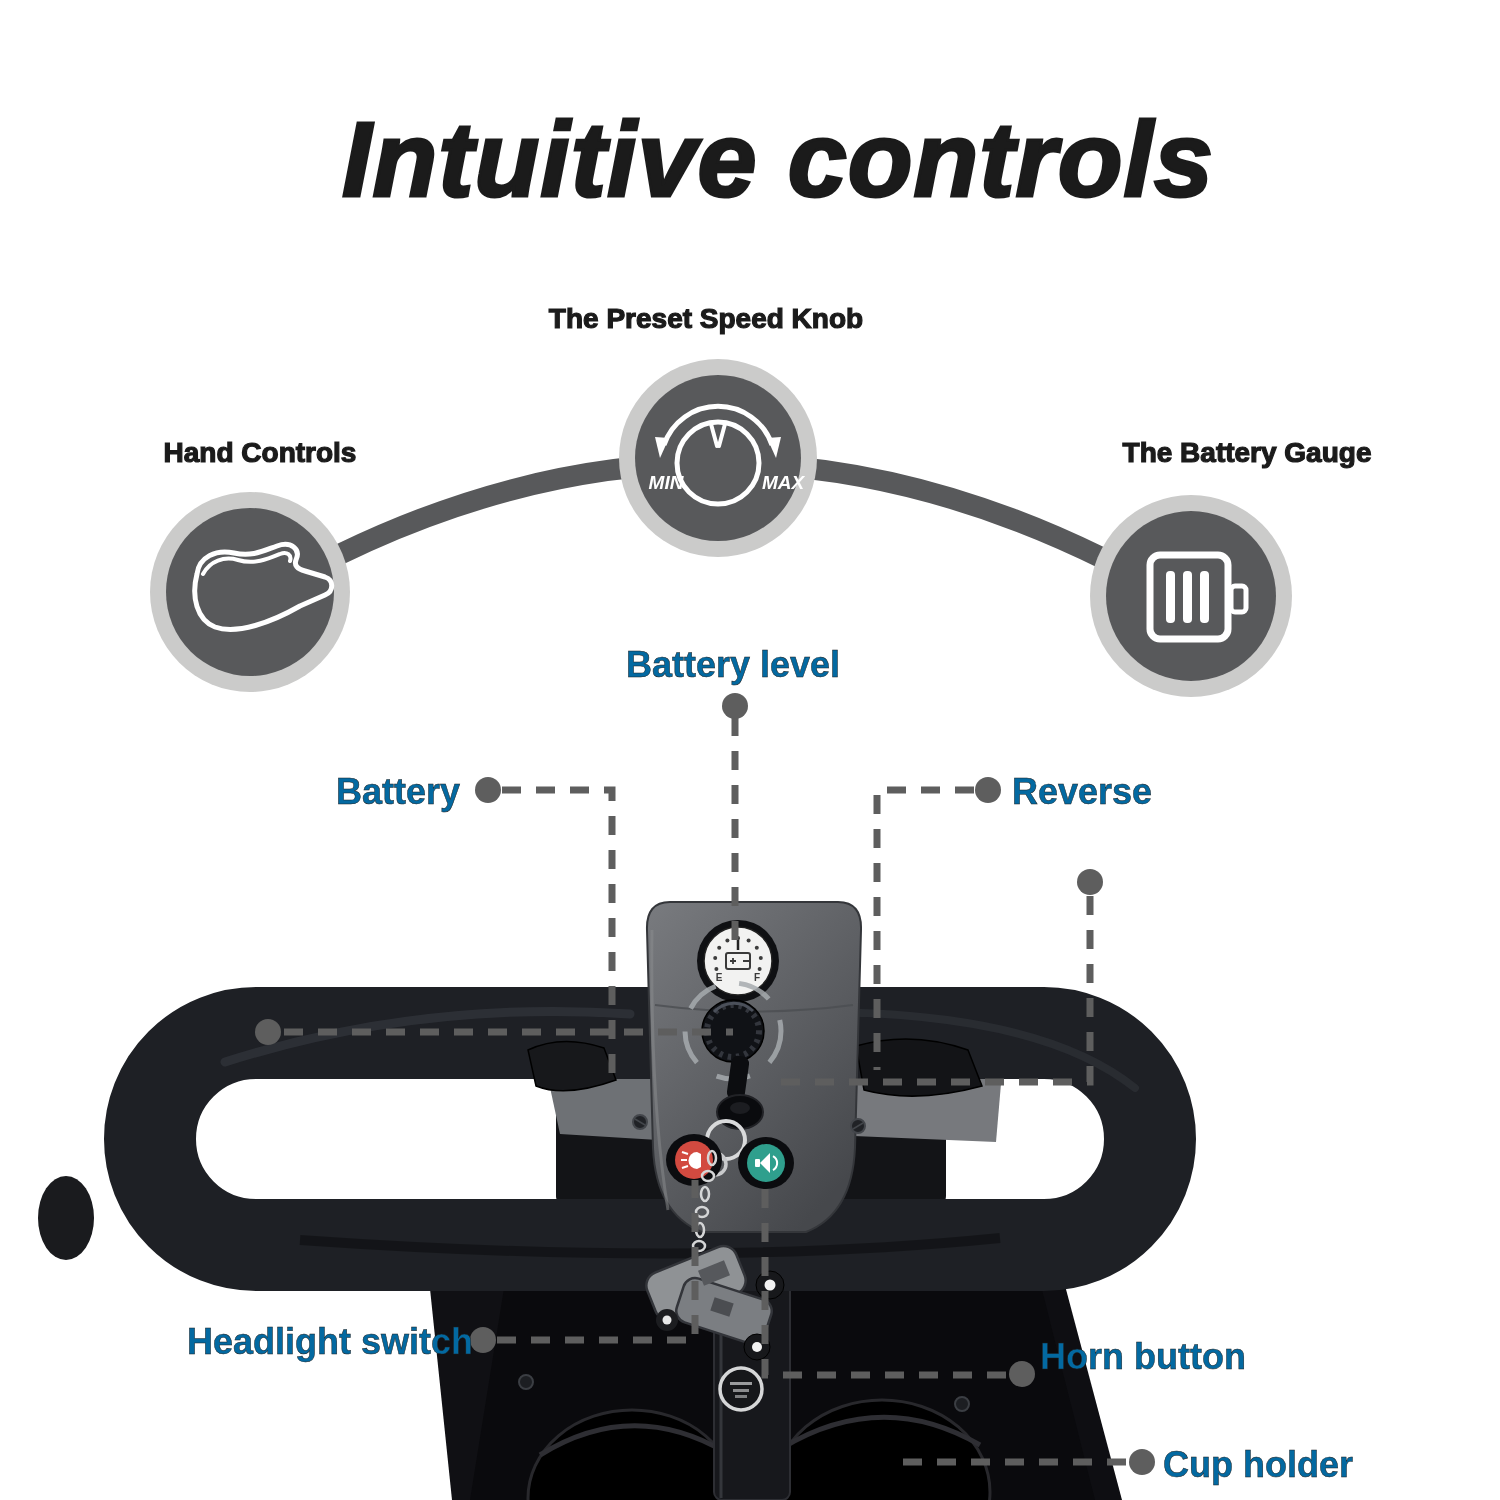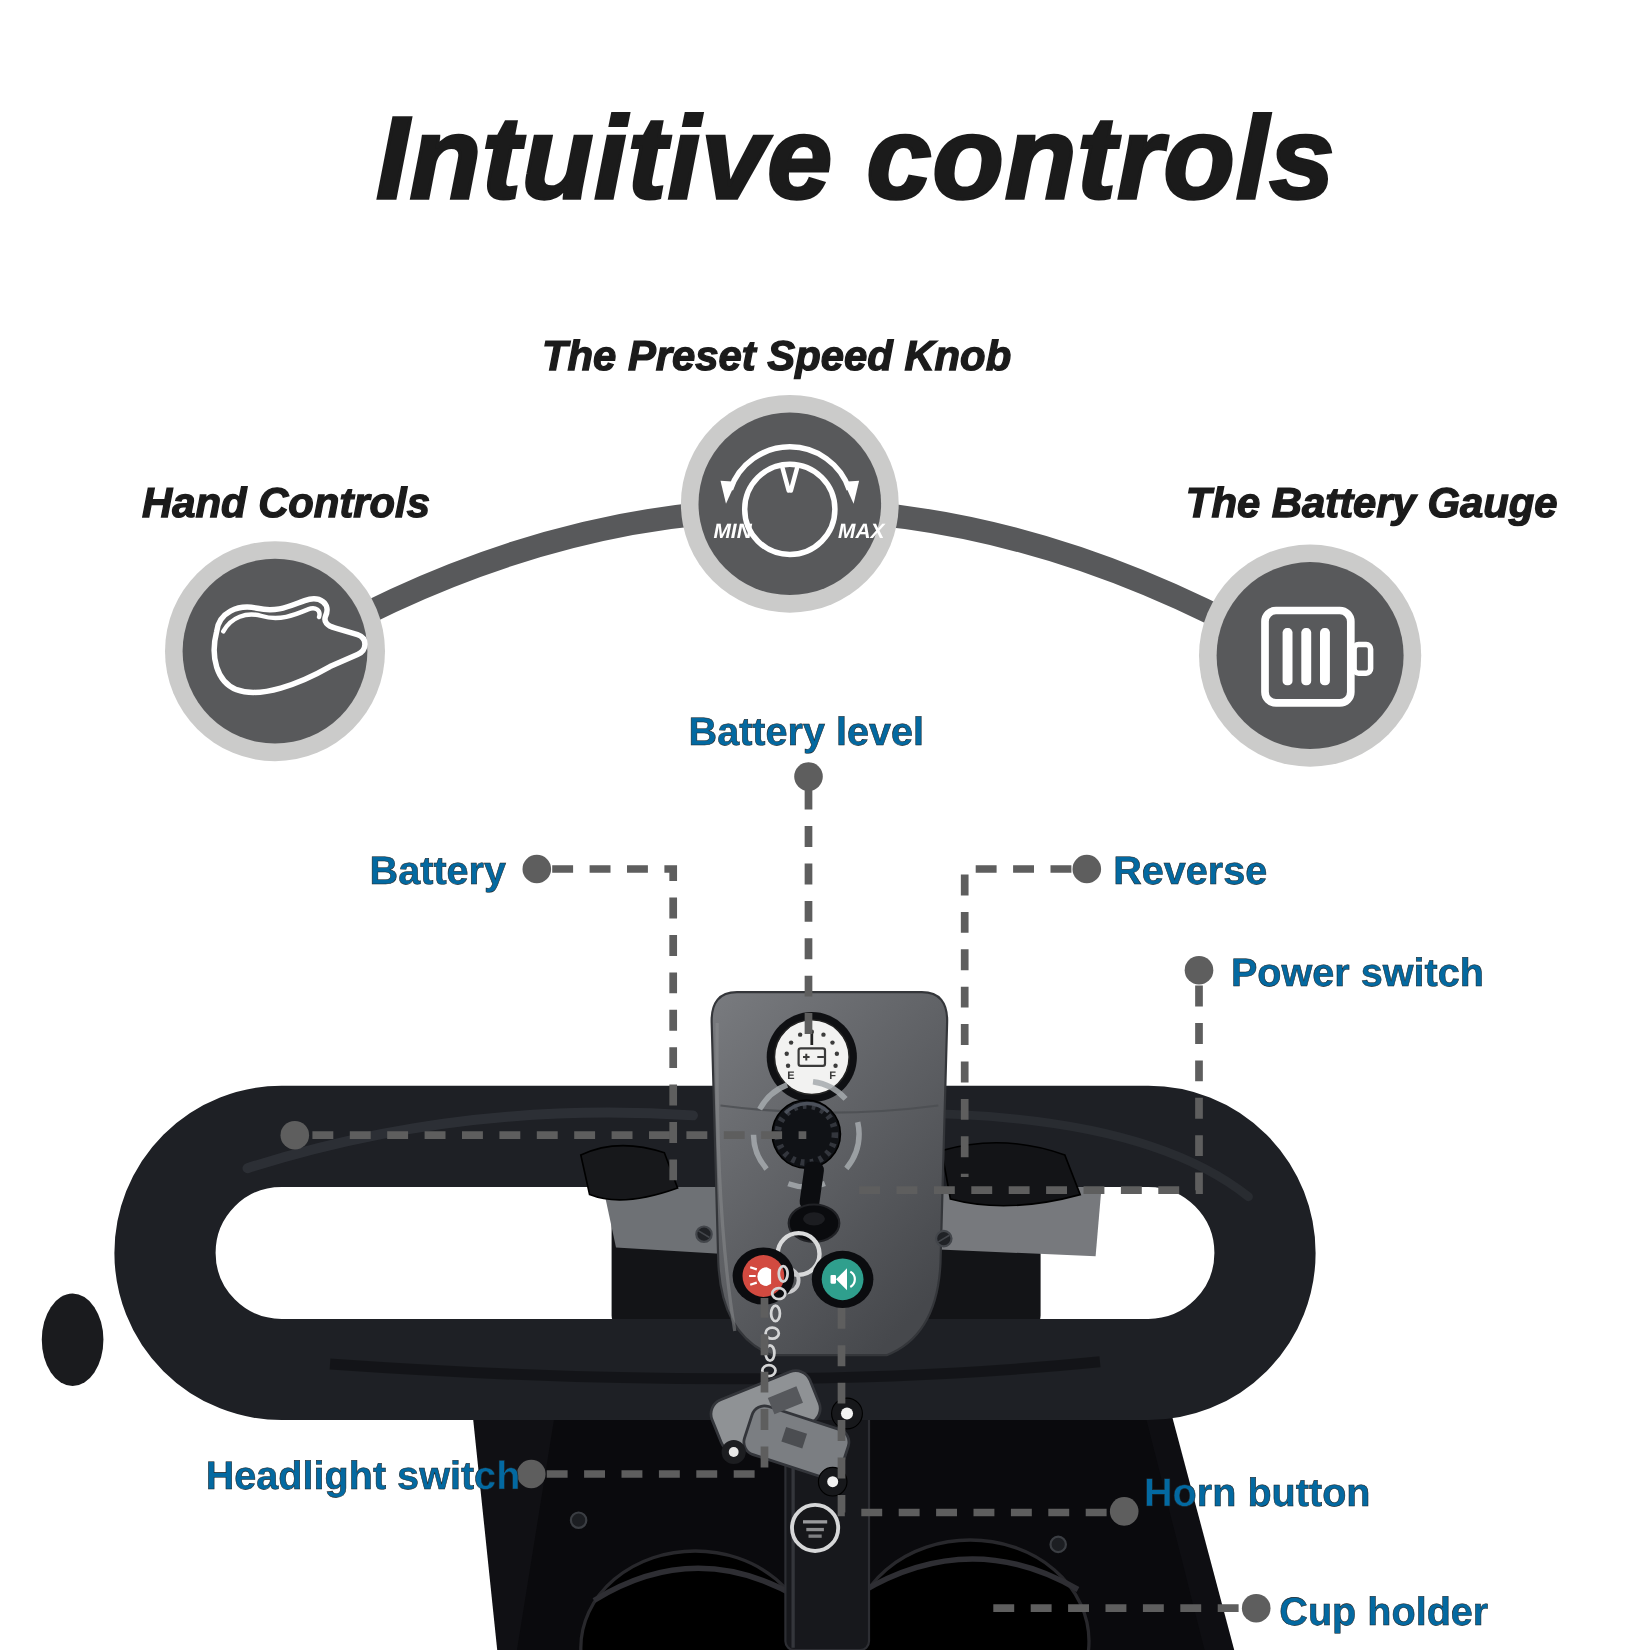--- a/index.html
+++ b/index.html
@@ -6,21 +6,21 @@
   .stage{
     position:relative;width:1500px;height:1500px;background:#ffffff;
     overflow:hidden;font-family:"Liberation Sans", sans-serif;color:#1b1b1b;
   }
   .abs{position:absolute;white-space:nowrap;}
   .title{
     font-size:106px;font-weight:bold;font-style:italic;letter-spacing:1px;
     -webkit-text-stroke:3px #1b1b1b;transform:translateX(-50%);
   }
   .feature-title{
-    font-size:38px;font-weight:bold;font-style:italic;
+    font-size:28px;font-weight:bold;
     -webkit-text-stroke:1.2px #1b1b1b;transform:translateX(-50%);
   }
   .callout{
     font-size:36px;font-weight:bold;color:#0369a1;
     -webkit-text-stroke:0.5px #1f1f1f;
   }
   .centered{transform:translateX(-50%);}
   svg{position:absolute;left:0;top:0;}
   svg text{font-family:"Liberation Sans", sans-serif;}
 </style>
@@ -205,27 +205,26 @@
       <circle cx="488" cy="790" r="13"></circle>
       <circle cx="988" cy="790" r="13"></circle>
       <circle cx="1090" cy="882" r="13"></circle>
       <circle cx="268" cy="1032" r="13"></circle>
       <circle cx="483" cy="1340" r="13"></circle>
       <circle cx="1022" cy="1374" r="13"></circle>
       <circle cx="1142" cy="1462" r="13"></circle>
     </g>
   </svg>
 
-  <div class="abs title" style="left:778px;top:84px;text-align:right;">Intuitive controls</div>
+  <div class="abs title" style="left:778px;top:99px;text-align:right;">Intuitive controls</div>
 
   <div class="abs feature-title" style="left:260px;top:437px;">Hand Controls</div>
   <div class="abs feature-title" style="left:706px;top:303px;">The Preset Speed Knob</div>
   <div class="abs feature-title" style="left:1219px;top:437px;margin-left:28px;">The Battery Gauge</div>
 
   <div class="abs callout centered" style="left:733px;top:644px;">Battery level</div>
   <div class="abs callout" style="left:336px;top:771px;">Battery</div>
   <div class="abs callout" style="left:1012px;top:771px;">Reverse</div>
-  <div class="abs callout" style="left:1119px;top:863px;">Power switch</div>
   <div class="abs callout" style="left:187px;top:1321px;">Headlight switch</div>
   <div class="abs callout" style="left:1040px;top:1336px;">Horn button</div>
   <div class="abs callout" style="left:1163px;top:1444px;">Cup holder</div>
 
 </div>
 
 </body></html>

